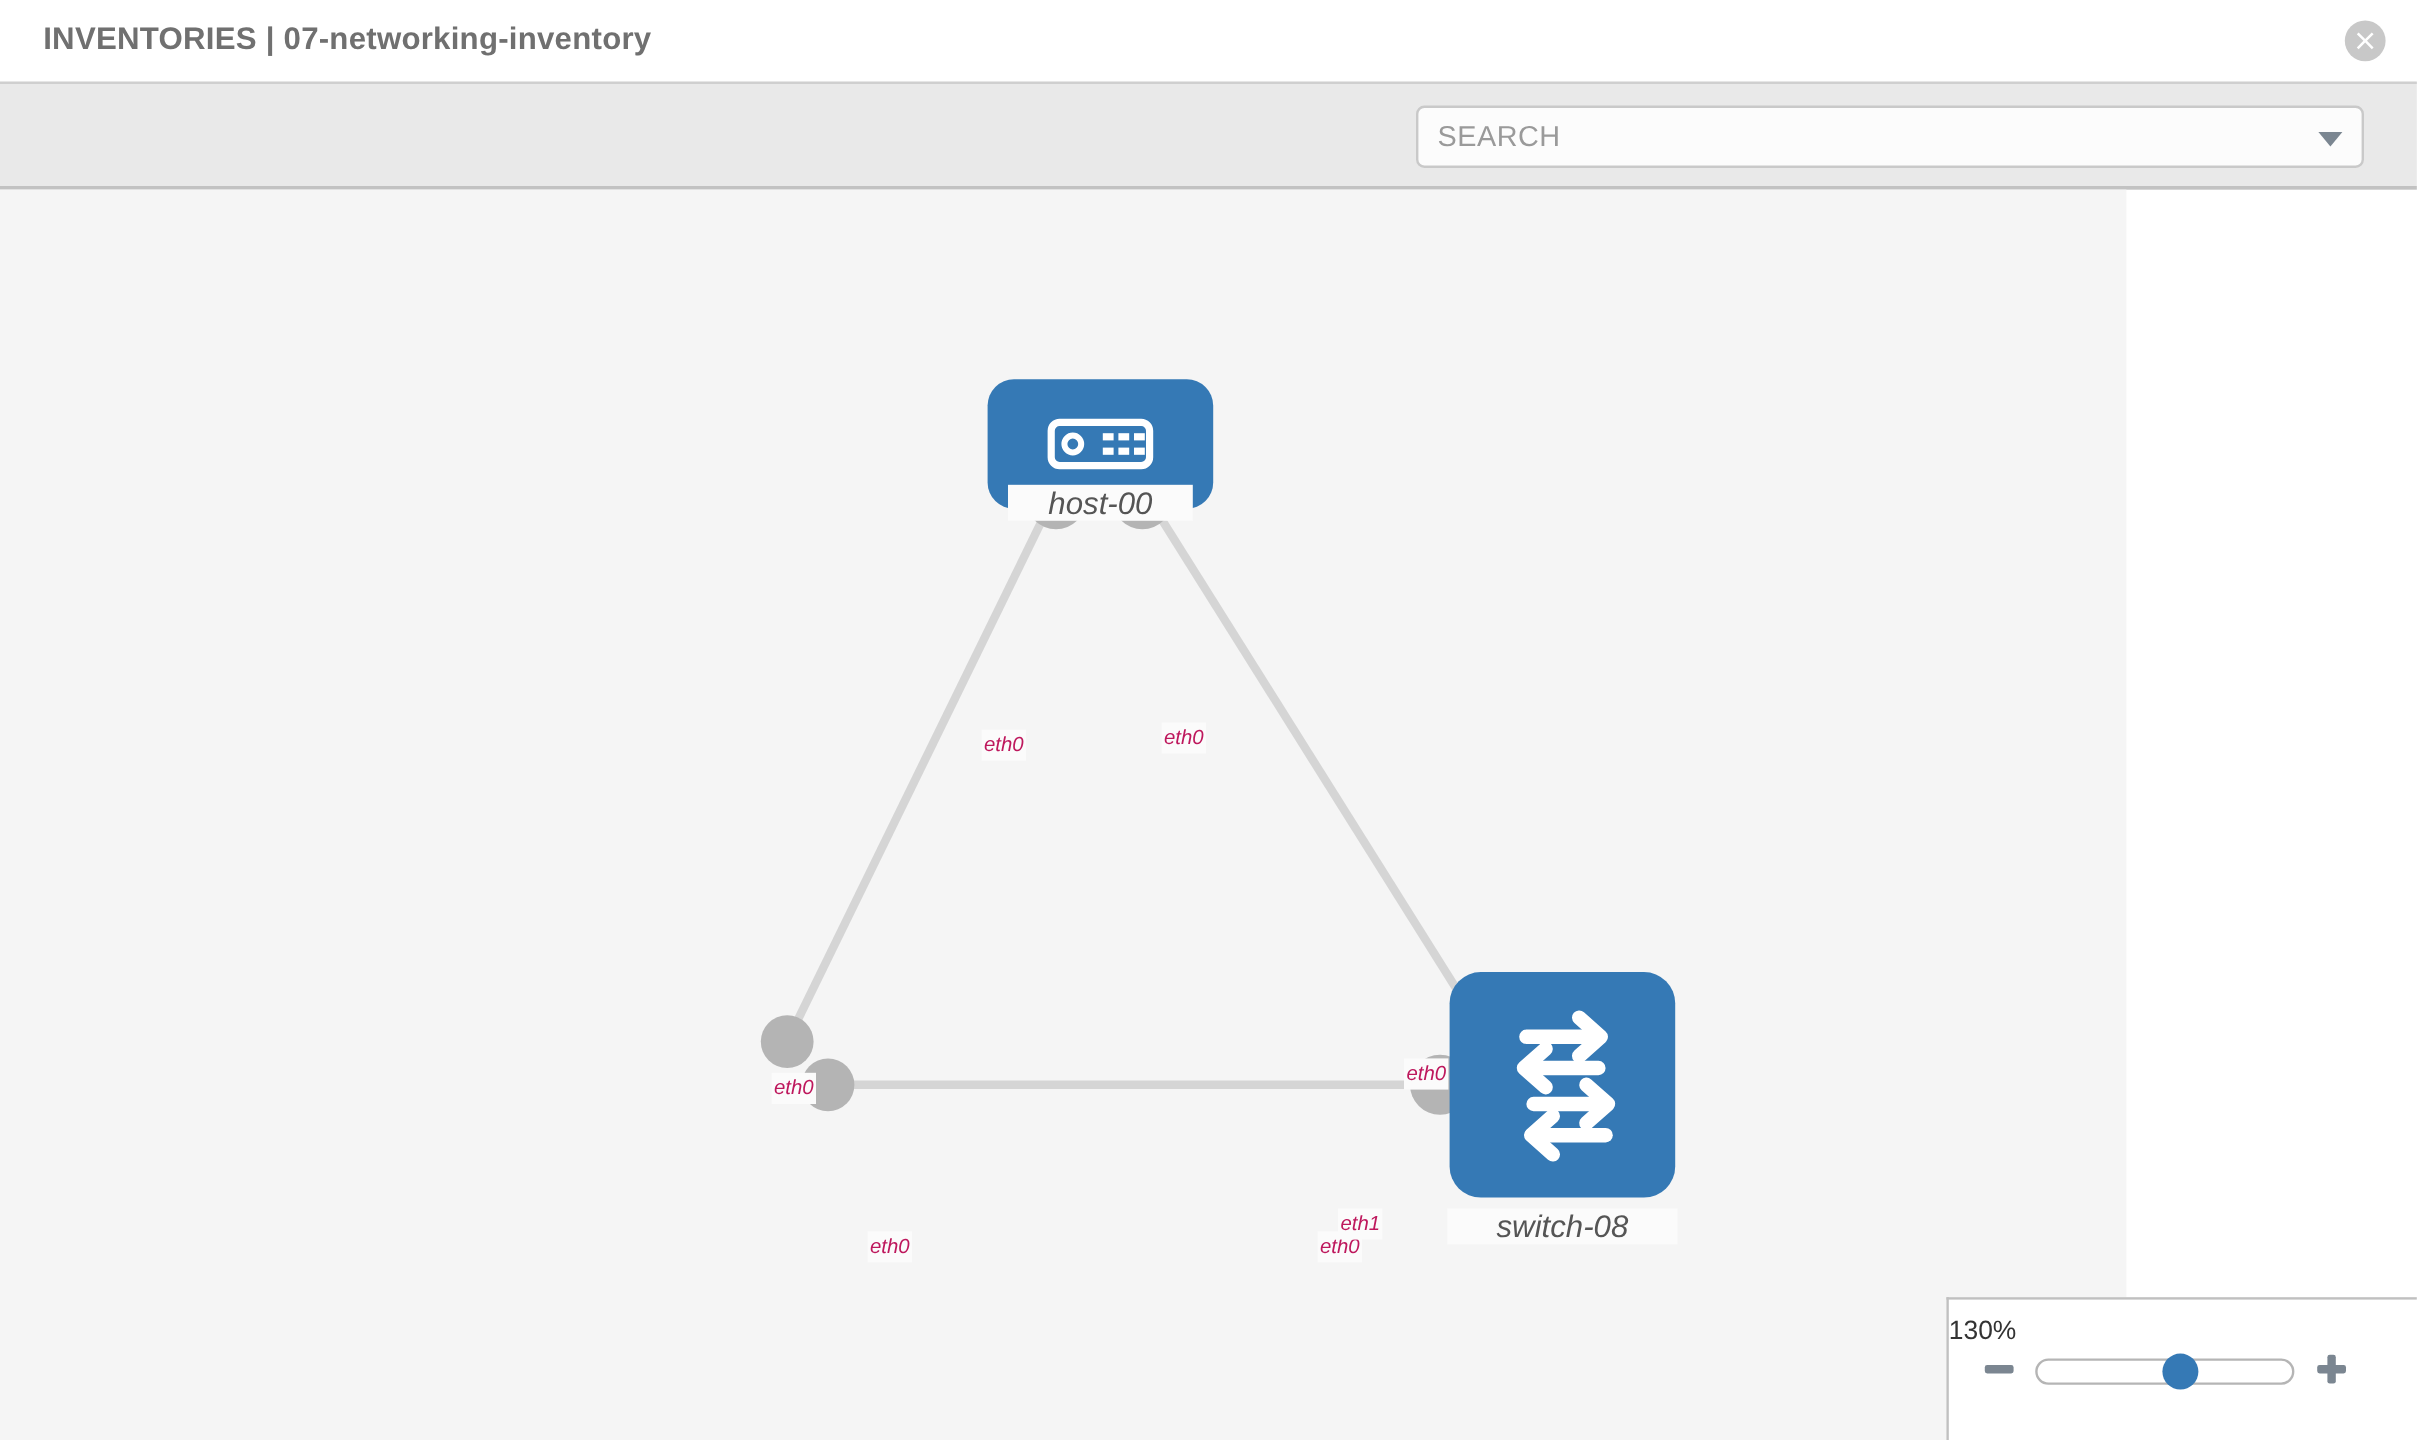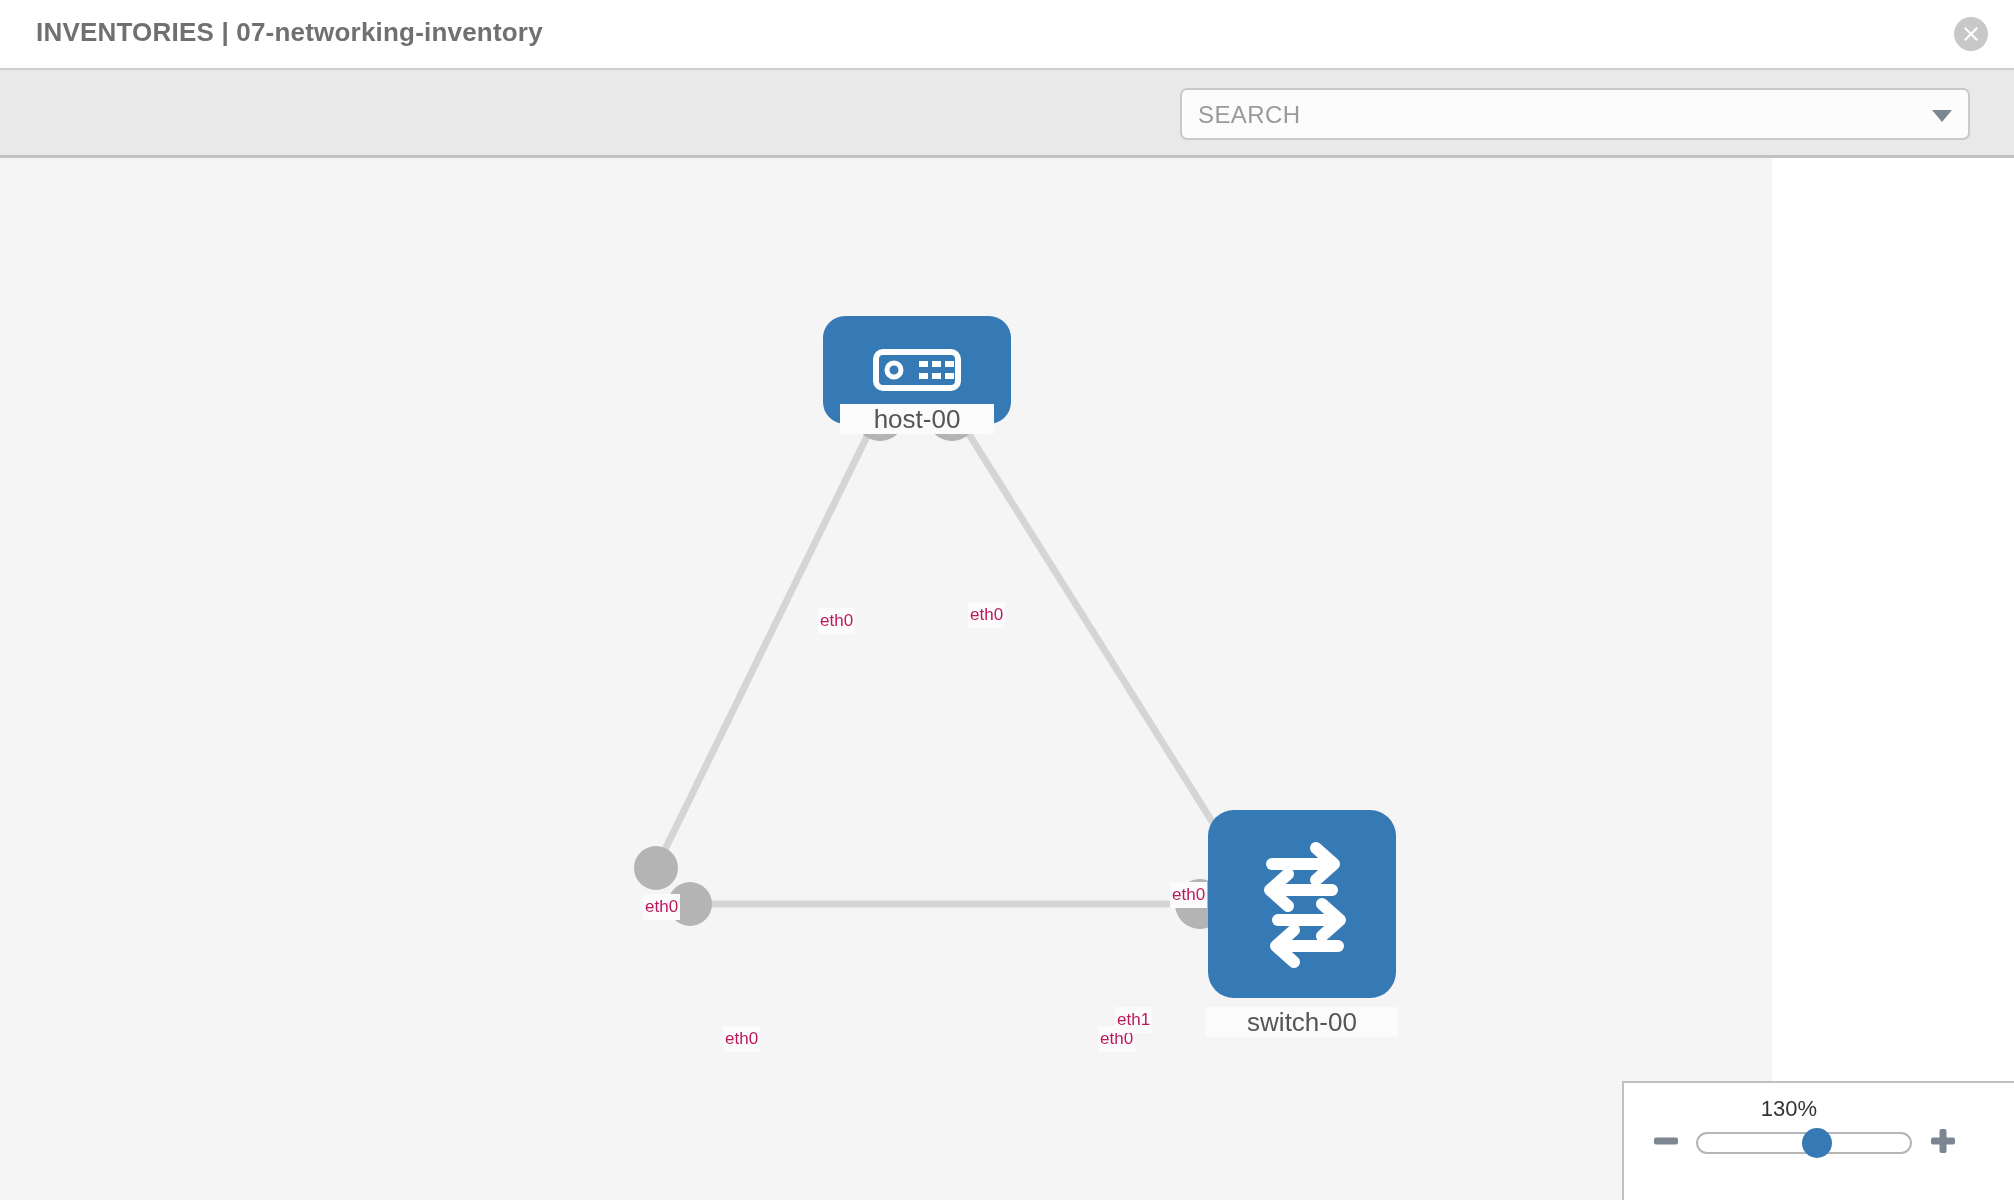--- a/index.html
+++ b/index.html
@@ -120,20 +120,21 @@
   }
 
   
   .canvas {
     position: absolute;
     left: 0; top: 158px;
     width: 1772px;
     height: 1042px;
     background: #f5f5f5;
     overflow: hidden;
+    font-style: italic;
   }
   .canvas svg { position:absolute; left:0; top:0; }
 
   
   .node {
     position: absolute;
     cursor: pointer;
   }
   .node-shape {
     position: absolute;
@@ -186,21 +187,21 @@
     background: #ffffff;
     border: 2px solid #c0c0c0;
     border-bottom: none;
     border-right: none;
     box-sizing: border-box;
   }
   .zoom-pct {
     position: absolute;
     left: 0; top: 13px;
     width: 330px;
-    text-align: center;
+    text-align: left;
     font-size: 22px;
     color: #333333;
   }
   .zoom-minus, .zoom-plus {
     position: absolute;
     top: 44px;
     width: 28px;
     height: 28px;
     cursor: pointer;
   }
@@ -317,21 +318,21 @@
         <path d="M108 38 L126 54 L108 70"></path>
         <path d="M124 80 H64"></path>
         <path d="M80 64 L62 80 L80 96"></path>
 
         <path d="M70 110 H130"></path>
         <path d="M114 94 L132 110 L114 126"></path>
         <path d="M130 136 H70"></path>
         <path d="M86 120 L68 136 L86 152"></path>
       </g>
     </svg>
-    <div class="node-label">switch-00</div>
+    <div class="node-label">switch-08</div>
   </div>
 
   <div class="iface-label" style="left:818px; top:450px;">eth0</div>
 
   <div class="iface-label" style="left:968px; top:444px;">eth0</div>
 
   <div class="iface-label" style="left:643px; top:736px;">eth0</div>
 
   <div class="iface-label" style="left:1170px; top:724px;">eth0</div>
 

